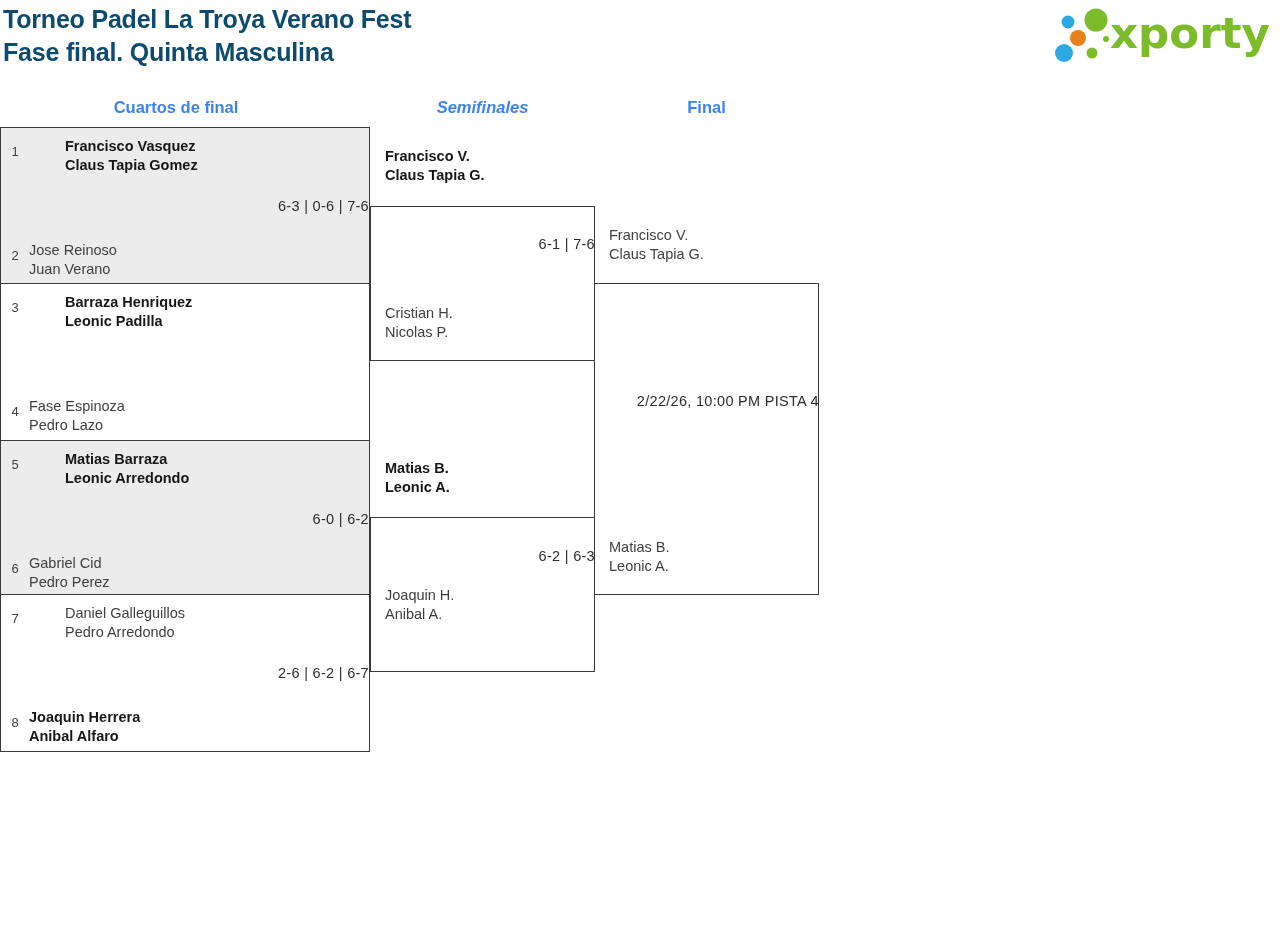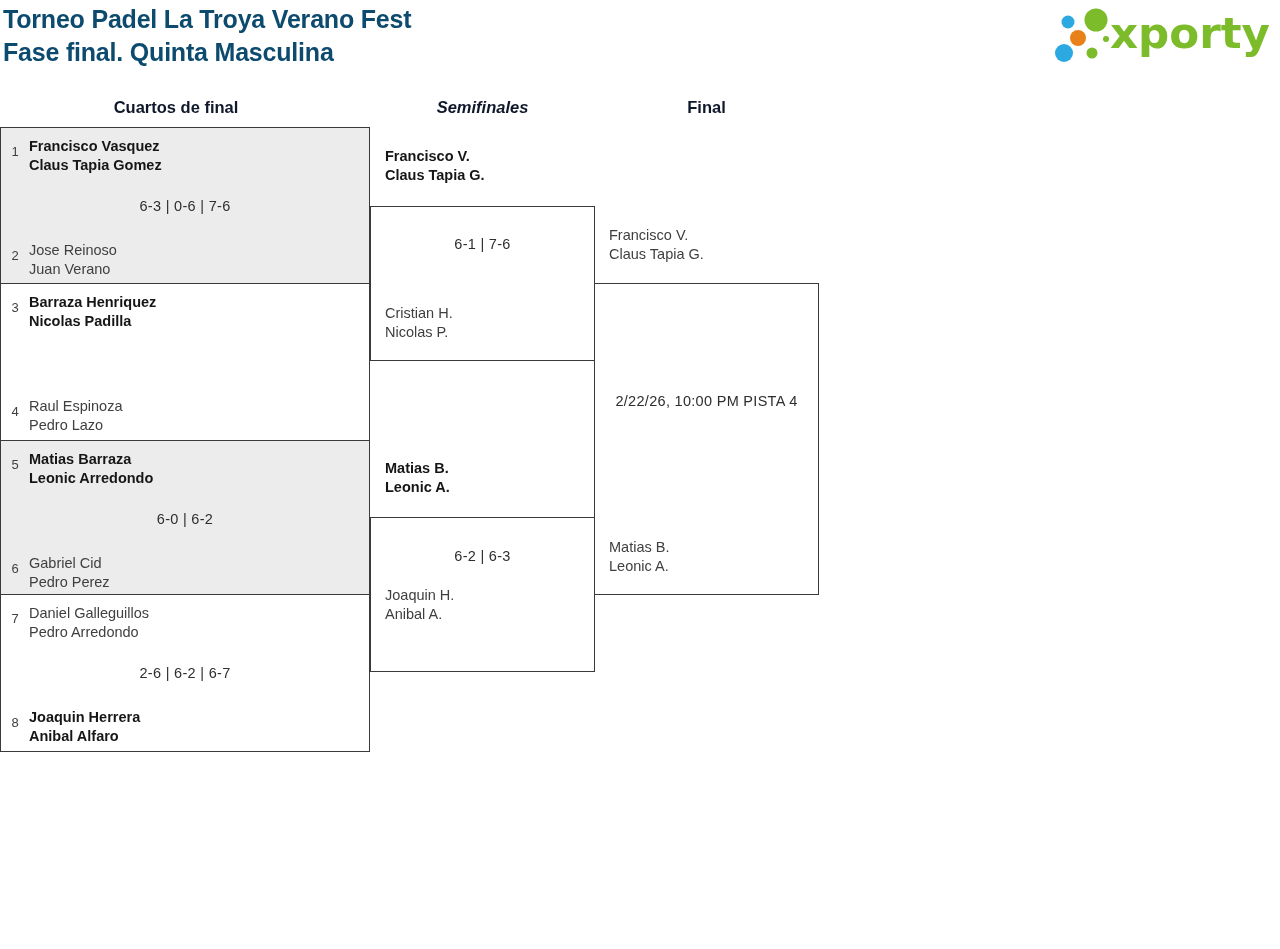--- a/index.html
+++ b/index.html
@@ -7,41 +7,41 @@
   body { width:1280px; height:949px; font-family:"Liberation Sans","DejaVu Sans",sans-serif; }
   .page { position:relative; width:1280px; height:949px; background:#fff; overflow:hidden; }
 
   .title { position:absolute; left:3px; top:3px; font-size:25px; font-weight:bold;
            color:#0c4a6e; line-height:33px; letter-spacing:-0.2px; }
 
   .logo { position:absolute; left:1048px; top:2px; width:225px; height:68px; cursor:pointer; }
   .logo text { font-family:"DejaVu Sans","Liberation Sans",sans-serif; font-weight:bold; font-size:43px; }
 
   .round-header { position:absolute; top:98px; font-size:16.5px; font-weight:bold;
-                  color:#0f172a; text-align:center; }
+                  color:#3b82f6; text-align:center; }
   .rh-qf { left:0; width:352px; }
   .rh-sf { left:370px; width:225px;font-style:italic; }
   .rh-f  { left:594px; width:225px; }
 
   .qmatch { position:absolute; left:0; width:370px; border:1px solid #3a3a3a; background:#fff; }
   .qmatch.alt { background:#ececec; }
 
   .box { position:absolute; width:225px; border:1px solid #3a3a3a; background:#fff; }
 
   .seed { position:absolute; left:5px; width:18px; text-align:center;
           font-size:13px; color:#3f3f3f; }
   .s-top { top:16px; } .s-bot { top:120px; }
 
   .team { font-size:14.5px; line-height:18.5px; color:#3f3f3f; white-space:nowrap; }
   .team.bold { font-weight:bold; color:#161616; }
   .qmatch .team { position:absolute; left:28px; }
-  .t-top { top:9px; } .t-bot { top:113px; }
+  .t-top { top:9px;margin-left:36px; } .t-bot { top:113px; }
   .flabel { position:absolute;margin-left:8px; }
 
-  .score { position:absolute; text-align:center; font-size:14.5px; color:#2e2e2e;
+  .score { position:absolute; text-align:right; font-size:14.5px; color:#2e2e2e;
            letter-spacing:0.3px; white-space:nowrap; }
   .qmatch .score { left:0; width:100%; top:70px; }
   .mid-score { left:370px; width:225px; }
   .f-score   { left:594px; width:225px; }
 </style>
 </head>
 <body>
 
 <div class="page">
 
@@ -75,25 +75,25 @@
     <div class="team t-bot">
       <div>Jose Reinoso</div>
       <div>Juan Verano</div>
     </div>
   </div>
 
   <div class="qmatch" style="top:283px;height:158px">
     <div class="seed s-top">3</div>
     <div class="team t-top bold">
       <div>Barraza Henriquez</div>
-      <div>Nicolas Padilla</div>
+      <div>Leonic Padilla</div>
     </div>
     <div class="seed s-bot">4</div>
     <div class="team t-bot">
-      <div>Raul Espinoza</div>
+      <div>Fase Espinoza</div>
       <div>Pedro Lazo</div>
     </div>
   </div>
 
   <div class="qmatch alt" style="top:440px;height:155px">
     <div class="seed s-top">5</div>
     <div class="team t-top bold">
       <div>Matias Barraza</div>
       <div>Leonic Arredondo</div>
     </div>

